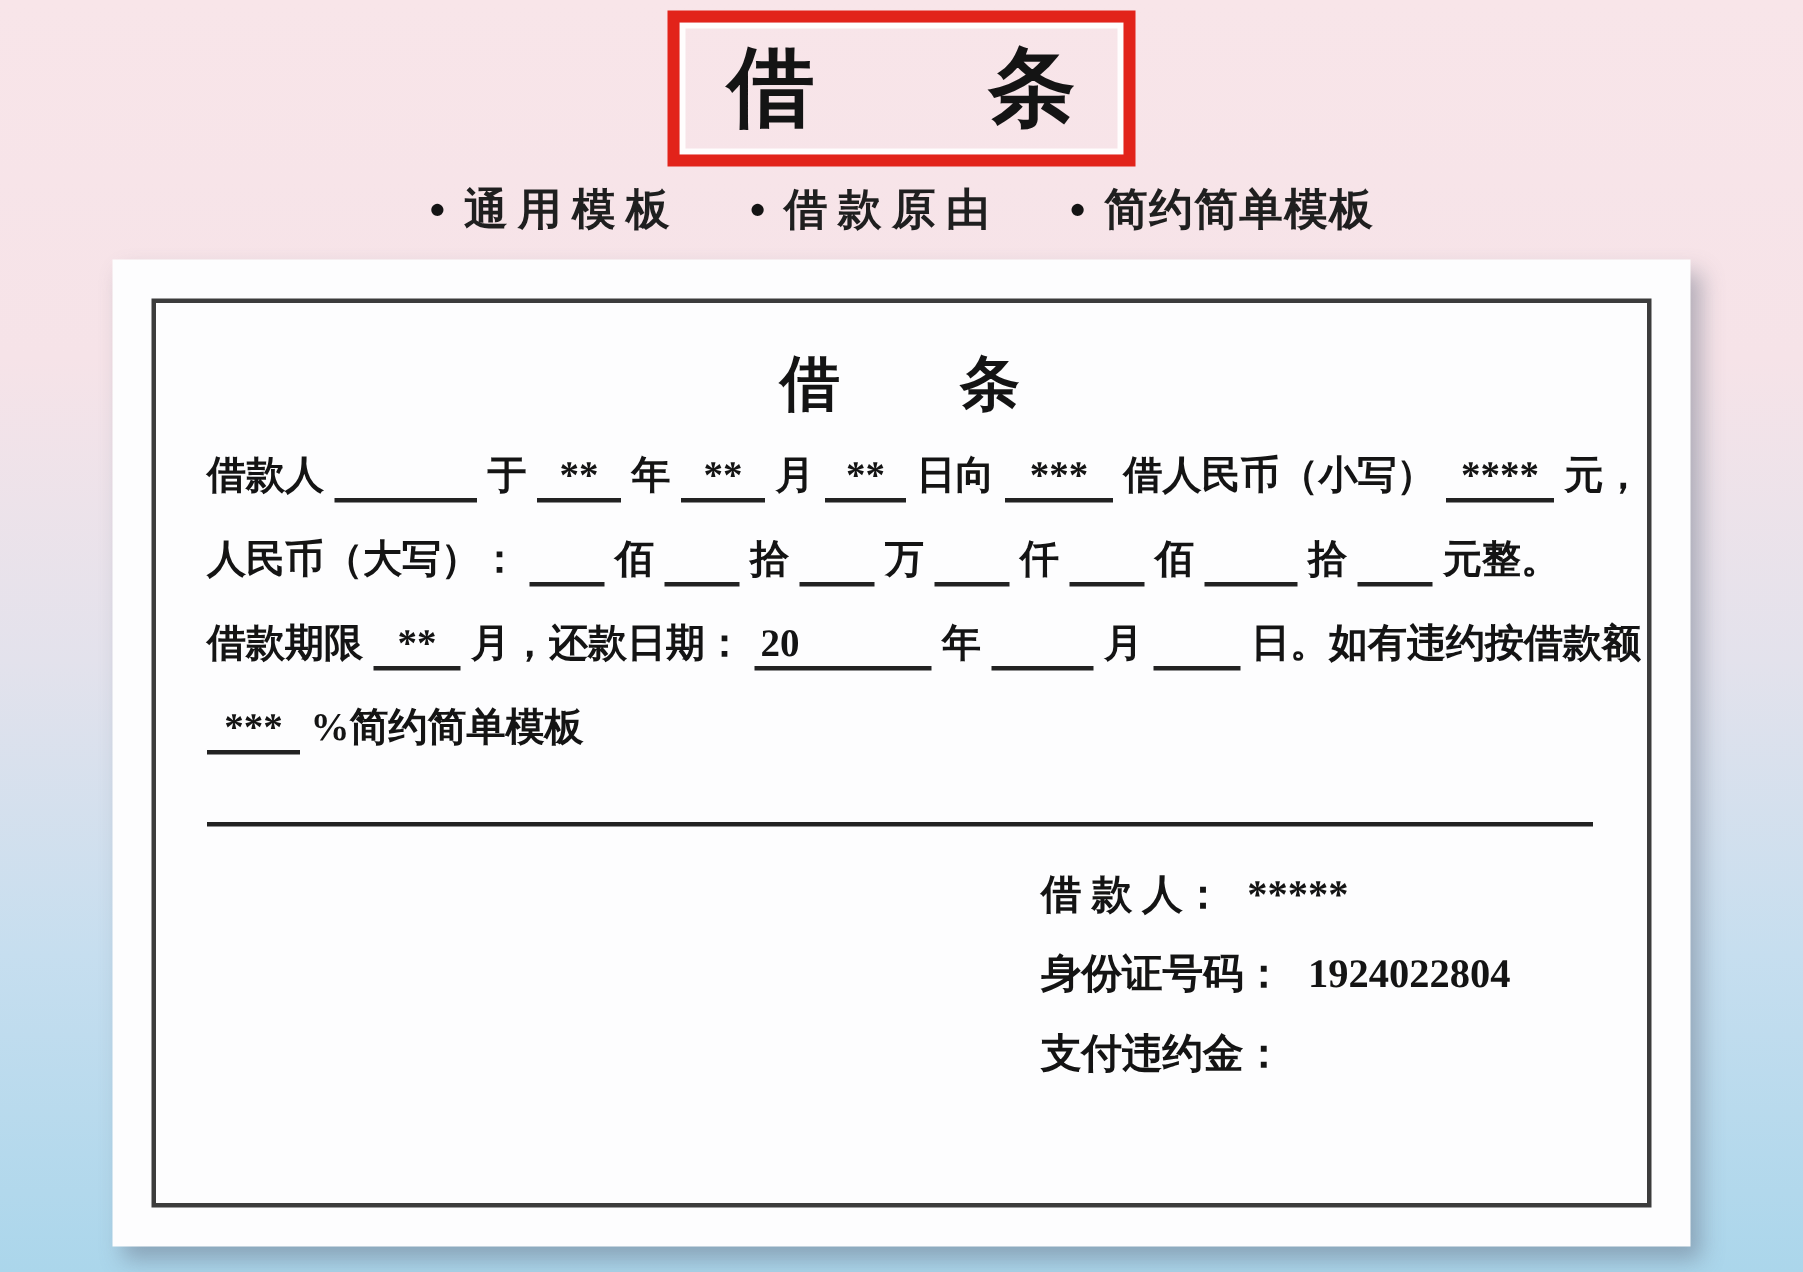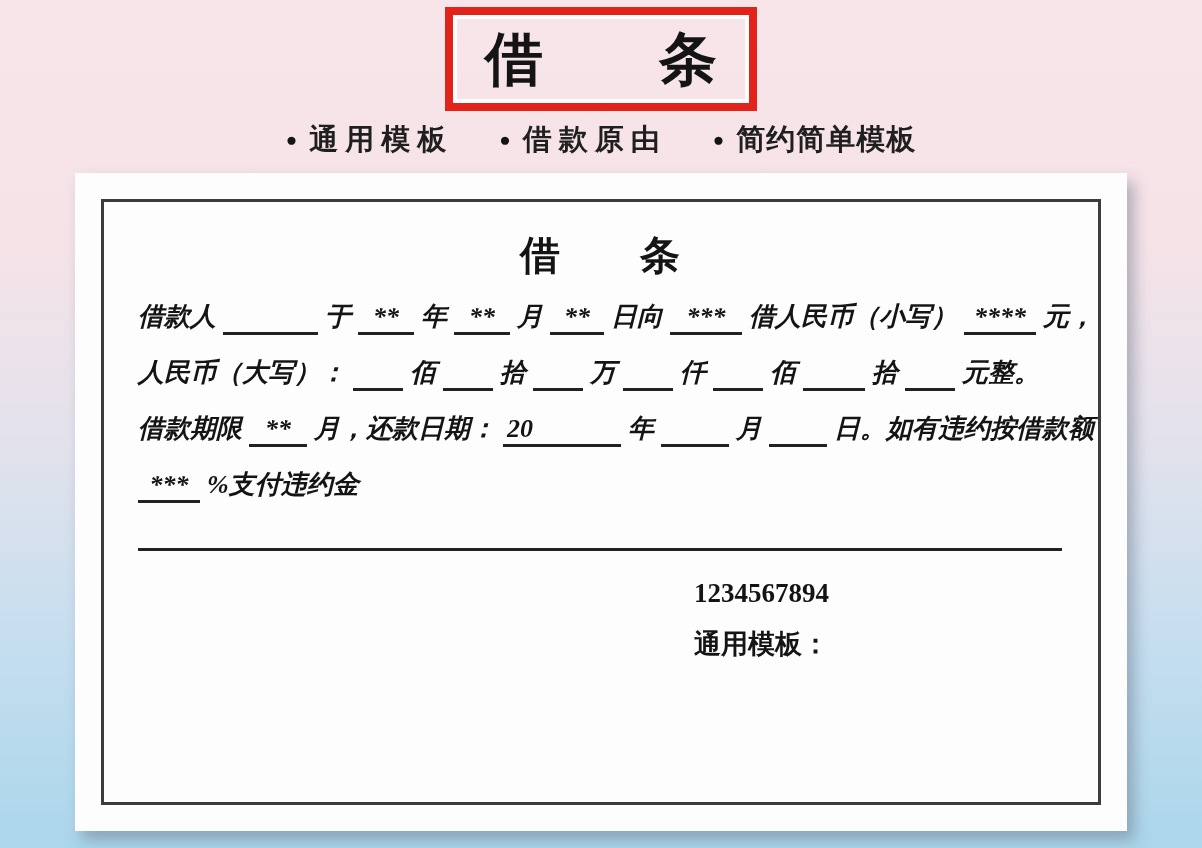--- a/index.html
+++ b/index.html
@@ -48,21 +48,20 @@
     display:flex;flex-direction:column;
   }
   .doc-title{
     text-align:center;font-size:40px;font-weight:bold;
     margin:6px 0 24px 0;line-height:1.1;white-space:pre;
   }
   .doc-line{
     display:flex;align-items:baseline;gap:7px;
     font-size:26px;line-height:30px;margin-bottom:23px;
     white-space:pre;
-    font-style:italic;
   }
   .doc-line .seg{white-space:pre;}
   .doc-line .blank{
     border-bottom:3px solid #222;text-align:center;
     box-sizing:border-box;white-space:pre;
   }
   .rule{
     border-bottom:3px solid #222;height:0;width:100%;
     margin-top:22px;
   }
@@ -96,27 +95,32 @@
 </div>
 
 <div class="paper">
   <div class="inner">
 
     <div class="doc-title">借　　条</div>
 
     <div class="doc-line"><span class="seg">借款人</span><span class="blank" style="min-width: 95px;">&nbsp;</span><span class="seg">于</span><span class="blank" style="min-width: 56px;">**</span><span class="seg">年</span><span class="blank" style="min-width: 56px;">**</span><span class="seg">月</span><span class="blank" style="min-width: 54px;">**</span><span class="seg">日向</span><span class="blank" style="min-width: 72px;">***</span><span class="seg">借人民币（小写）</span><span class="blank" style="min-width: 72px;">****</span><span class="seg">元，</span></div>
     <div class="doc-line"><span class="seg">人民币（大写）：</span><span class="blank" style="min-width: 50px;">&nbsp;</span><span class="seg">佰</span><span class="blank" style="min-width: 50px;">&nbsp;</span><span class="seg">拾</span><span class="blank" style="min-width: 50px;">&nbsp;</span><span class="seg">万</span><span class="blank" style="min-width: 50px;">&nbsp;</span><span class="seg">仟</span><span class="blank" style="min-width: 50px;">&nbsp;</span><span class="seg">佰</span><span class="blank" style="min-width: 62px;">&nbsp;</span><span class="seg">拾</span><span class="blank" style="min-width: 50px;">&nbsp;</span><span class="seg">元整。</span></div>
     <div class="doc-line"><span class="seg">借款期限</span><span class="blank" style="min-width: 58px;">**</span><span class="seg">月，还款日期：</span><span class="blank" style="min-width: 118px; text-align: left; padding-left: 4px;">20</span><span class="seg">年</span><span class="blank" style="min-width: 68px;">&nbsp;</span><span class="seg">月</span><span class="blank" style="min-width: 58px;">&nbsp;</span><span class="seg">日。如有违约按借款额</span></div>
-    <div class="doc-line"><span class="blank" style="min-width: 62px;">***</span><span class="seg">%支付违约金</span></div>
+    <div class="doc-line"><span class="blank" style="min-width: 62px;">***</span><span class="seg">%简约简单模板</span></div>
 
     <div class="rule"></div>
 
     <div class="signature">
       <div class="sig-row">
-        <span class="sig-value">1234567894</span>
+        <span>借 款 人：</span>
+        <span class="sig-value">*****</span>
       </div>
       <div class="sig-row">
-        <span>通用模板：</span>
+        <span>身份证号码：</span>
+        <span class="sig-value">1924022804</span>
+      </div>
+      <div class="sig-row">
+        <span>支付违约金：</span>
       </div>
     </div>
 
   </div>
 </div>
 
 </body></html>

